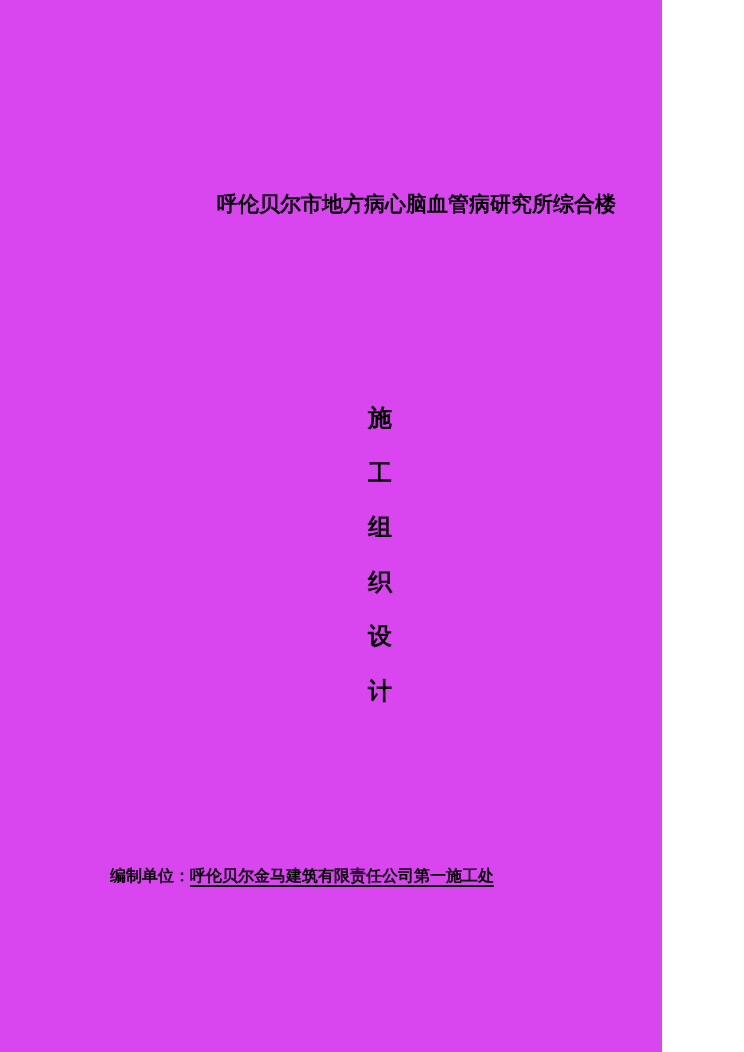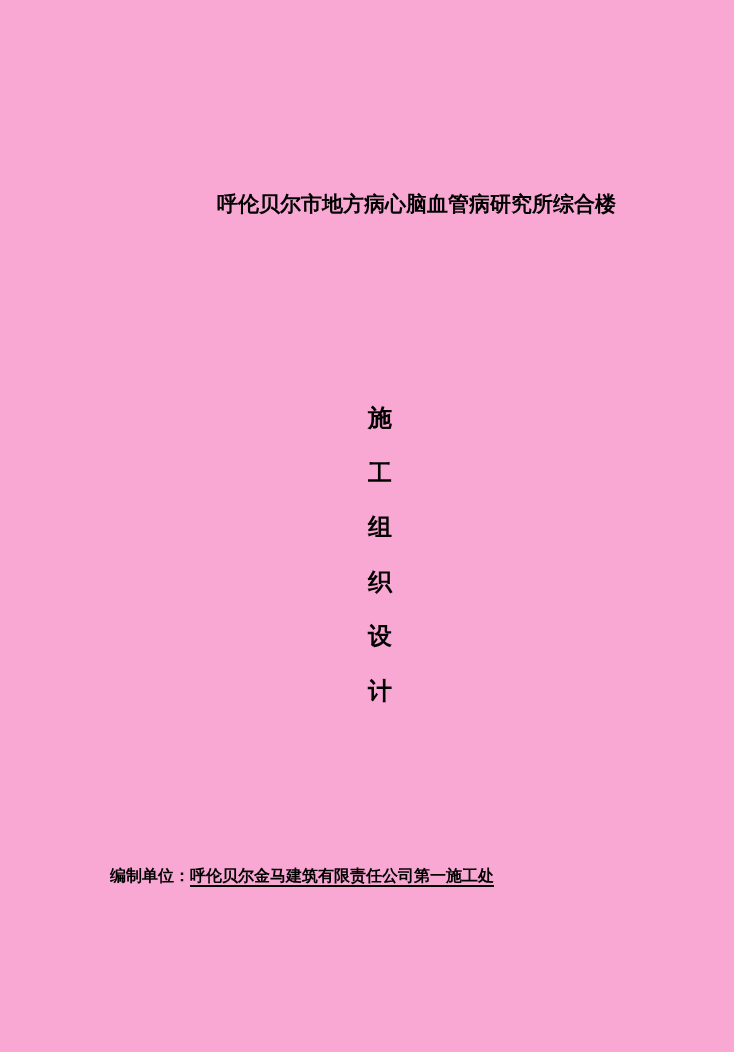--- a/index.html
+++ b/index.html
@@ -2,23 +2,23 @@
 <html><head>
 <meta charset="utf-8">
 <style>
   html, body {
     margin: 0;
     padding: 0;
     background: #ffffff;
   }
   .page {
     position: relative;
-    width: 734px;
+    width: 662px;
     height: 1052px;
-    background: #f9a8d4;
+    background: #d946ef;
     overflow: hidden;
     font-family: "Liberation Sans", sans-serif;
     color: #000000;
   }
   .project-title {
     position: absolute;
     left: 217px;
     top: 190px;
     font-size: 21px;
     font-weight: bold;

